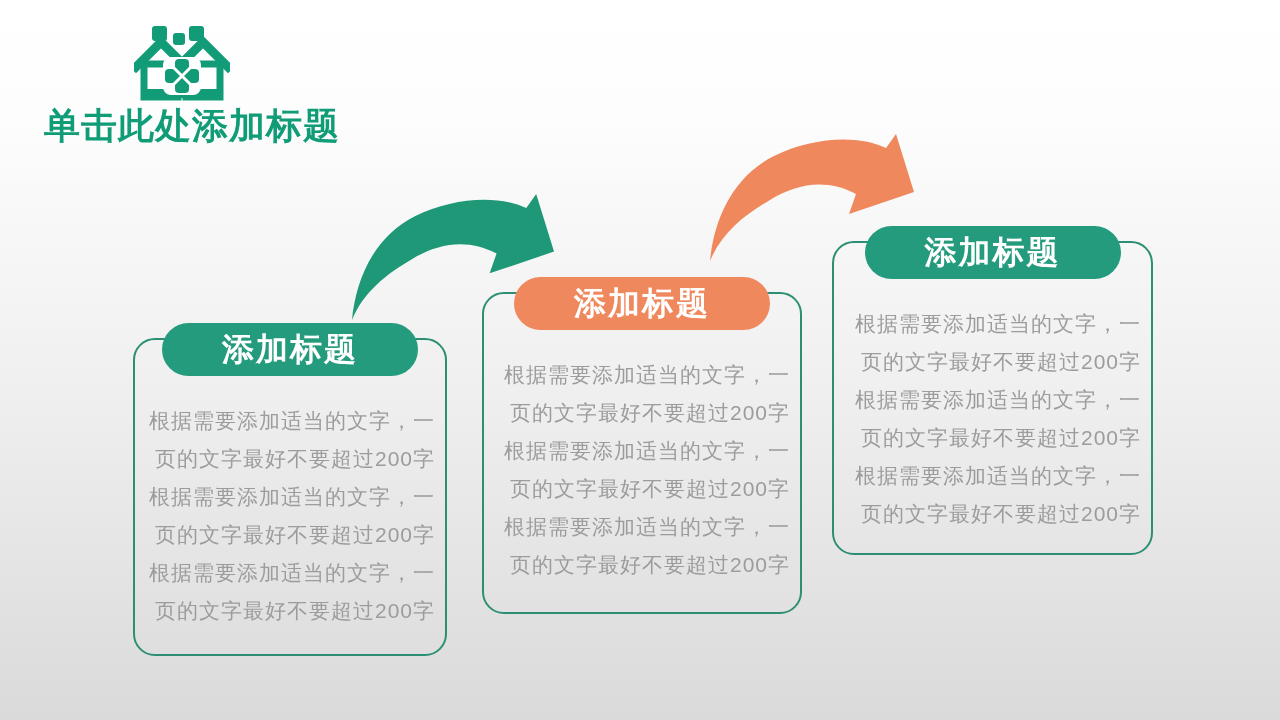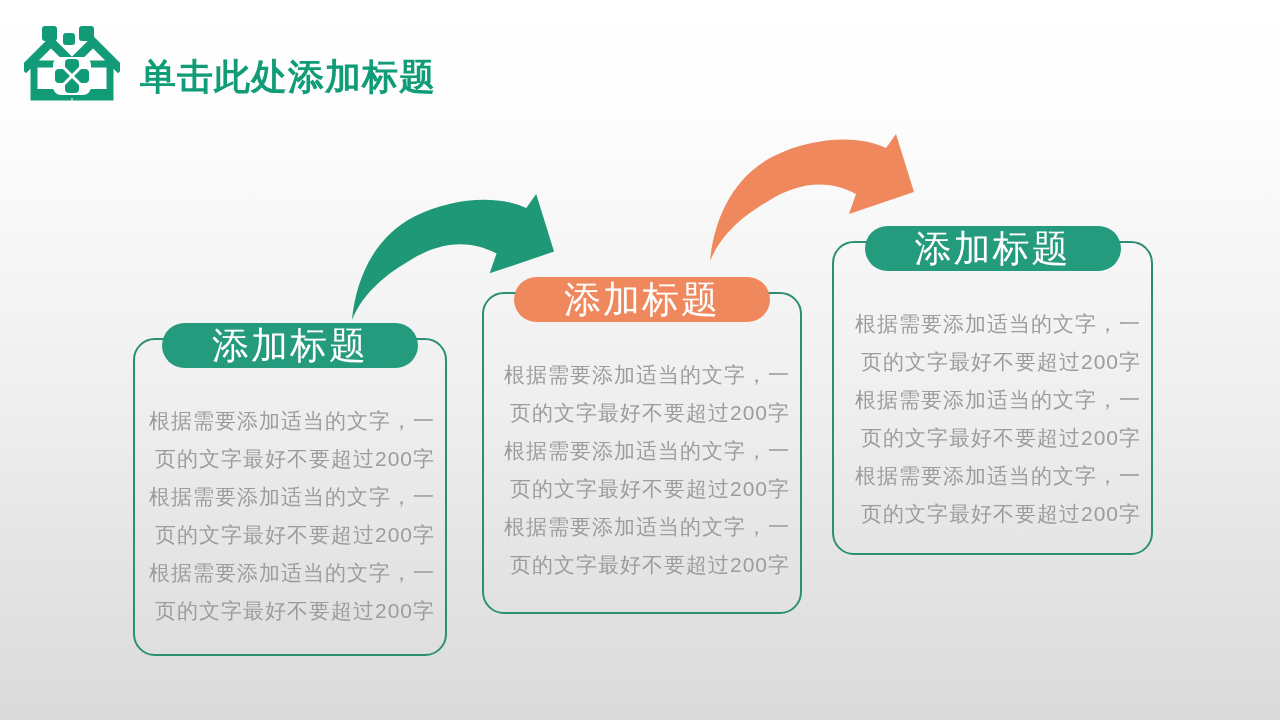--- a/index.html
+++ b/index.html
@@ -3,41 +3,41 @@
 <meta charset="utf-8">
 <style>
   html,body{margin:0;padding:0;background:#888;}
   .stage{
     position:relative;width:1280px;height:720px;overflow:hidden;
     background:linear-gradient(180deg,#ffffff 0%,#fdfdfd 16%,#efefef 55%,#dadada 100%);
     font-family:"Liberation Sans","DejaVu Sans",sans-serif;
   }
 
   
-  .header{position:absolute;left:24px;top:22px;display:flex;align-items:flex-end;}
+  .header{position:absolute;left:24px;top:22px;display:flex;align-items:center;flex-direction:column;}
   .logo{width:96px;height:80px;flex:0 0 auto;}
   .slide-title{
     margin-left:20px;font-size:36px;font-weight:bold;color:#0f9c77;
     letter-spacing:1px;white-space:nowrap;
   }
 
   
   .card{
     position:absolute;border:2px solid #2c8f74;border-radius:22px;
     background:transparent;box-sizing:border-box;
   }
   .card-1{left:133px;top:338px;width:314px;height:318px;}
   .card-2{left:482px;top:292px;width:320px;height:322px;}
   .card-3{left:832px;top:241px;width:321px;height:314px;}
 
   .pill{
     position:absolute;top:-17px;left:50%;transform:translateX(-50%);
-    width:256px;height:45px;border-radius:28px;
+    width:256px;height:53px;border-radius:28px;
     display:flex;align-items:center;justify-content:center;
-    color:#ffffff;font-size:37px;font-weight:normal;letter-spacing:2px;
+    color:#ffffff;font-size:32px;font-weight:bold;letter-spacing:2px;
     line-height:53px;white-space:nowrap;
   }
   .pill.green{background:#239b7c;}
   .pill.orange{background:#f0885d;}
 
   .card-body{
     position:absolute;left:10px;right:10px;top:62px;
     text-align:right;color:#9c9c9c;font-size:21px;line-height:38px;
     letter-spacing:1px;
   }

